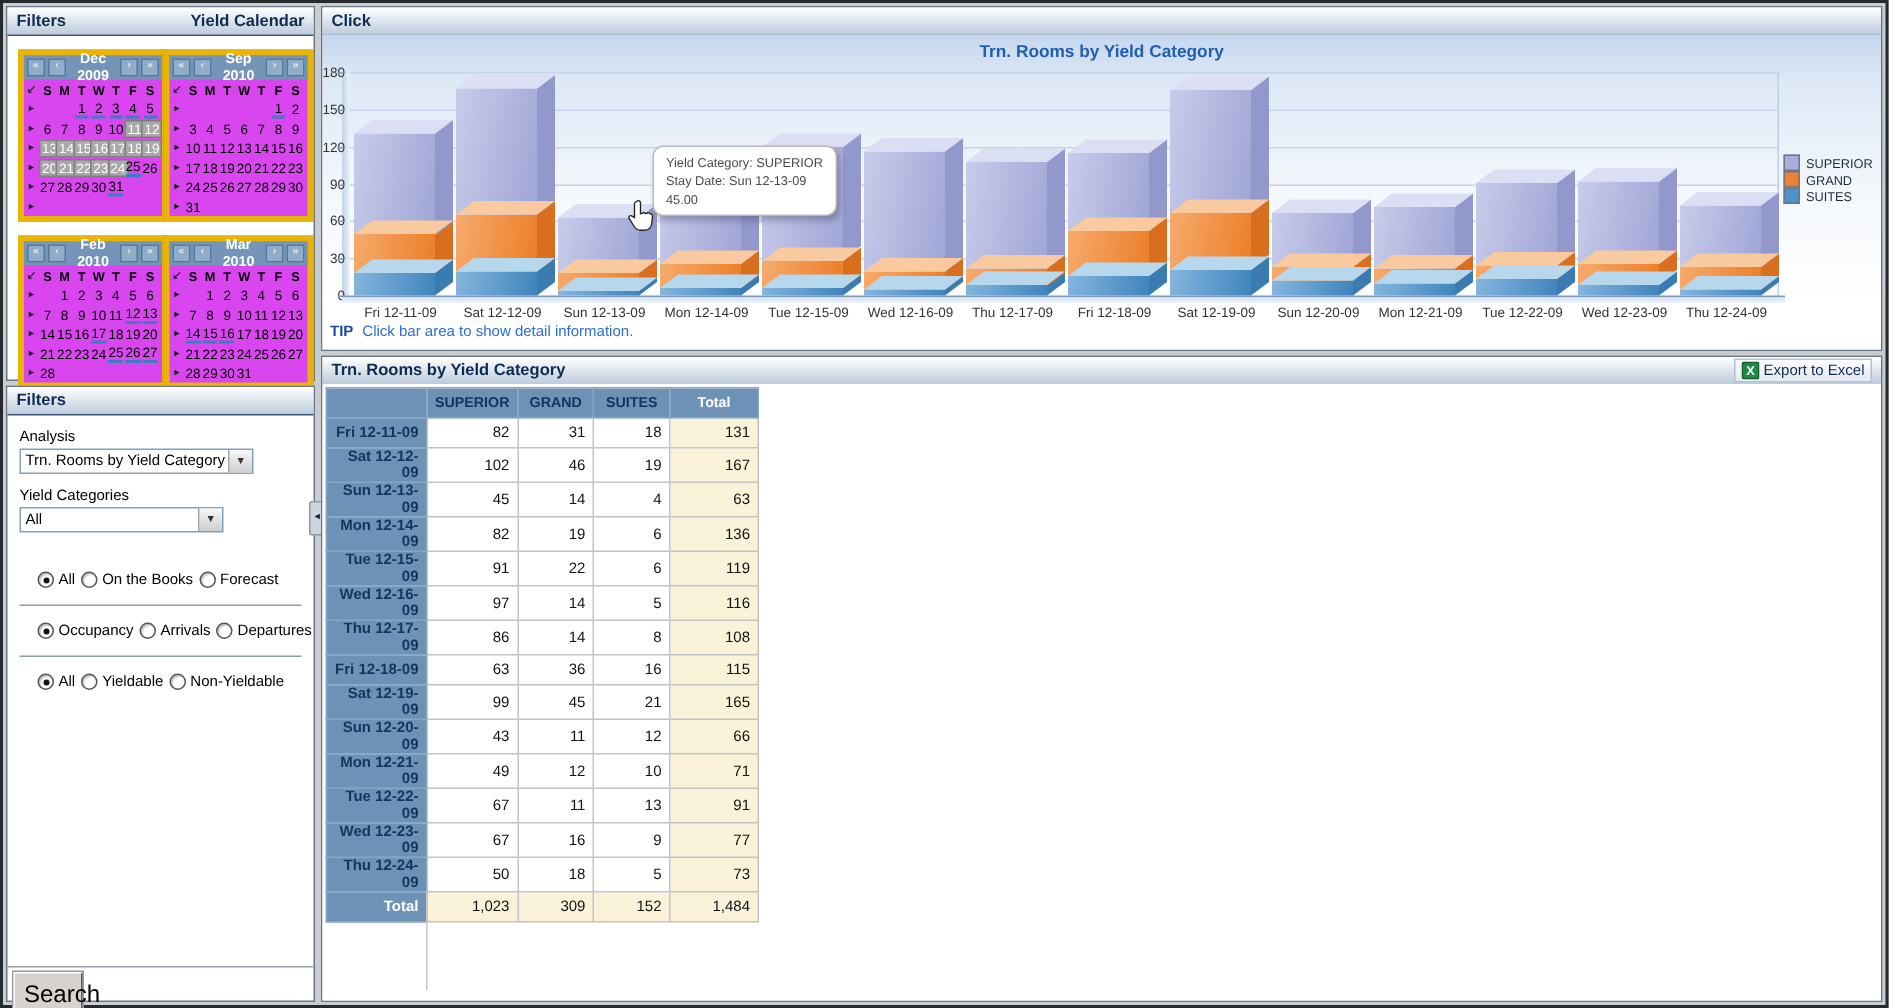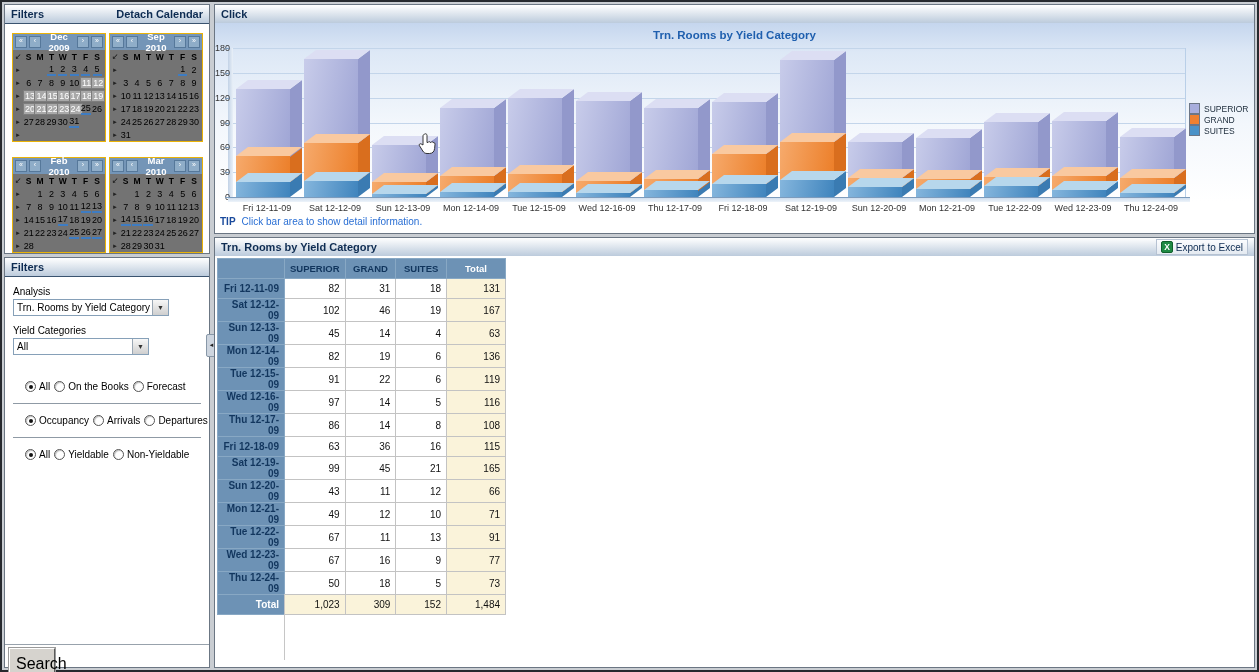--- a/index.html
+++ b/index.html
@@ -4,21 +4,21 @@
 <style>
   html,body{margin:0;padding:0;width:1259px;height:672px;overflow:hidden;
     font-family:"Liberation Sans",sans-serif;background:#9a9a9a;}
   .window{position:absolute;left:0;top:0;width:1255px;height:668px;
     border:2px solid #26292e;background:#c9cdd2;}
   .panel{position:absolute;background:#fff;border:1px solid #6b7683;box-sizing:border-box;}
   .phead{height:18px;background:linear-gradient(#ffffff,#bccbdc);border-bottom:1px solid #3a536f;
     display:flex;align-items:center;justify-content:space-between;padding:0 6px;
     font-weight:bold;font-size:11px;color:#0e2c52;}
   
-  .cal{position:absolute;width:92px;border:1px solid #eab308;background:#737373;}
+  .cal{position:absolute;width:92px;border:4px solid #eab308;background:#d946ef;}
   .cal-title{height:14px;background:#7495b7;display:flex;align-items:center;gap:2px;padding:1px 2px;}
   .cal-nav{width:10px;height:10px;background:#8fadc8;border:1px solid #56789a;color:#fff;
     font-size:7px;line-height:8px;text-align:center;cursor:pointer;}
   .cal-name{flex:1;text-align:center;color:#fff;font-weight:bold;font-size:9.5px;}
   .cal-row{display:flex;height:13px;align-items:center;}
   .cal-corner{width:10px;font-size:8px;text-align:center;color:#111;}
   .cal-week-arrow{width:10px;font-size:6px;color:#222;text-align:center;}
   .cal-cell{width:11.4px;text-align:center;font-size:9px;color:#000;}
   .cal-cell.dow{font-weight:bold;font-size:8.5px;}
   .day-in{display:inline-block;min-width:9px;line-height:10px;}
@@ -80,21 +80,21 @@
     border:1px solid #b6c2d2;background:linear-gradient(#fbfcfe,#e4eaf1);padding:1px 4px;cursor:pointer;}
 </style>
 </head>
 <body>
 
 <div class="window">
 
   <div class="panel" style="left:2px;top:2px;width:206px;height:250px;">
     <div class="phead">
       <span>Filters</span>
-      <span style="cursor:pointer;">Detach Calendar</span>
+      <span style="cursor:pointer;">Yield Calendar</span>
     </div>
     <div id="calendars">
         <div class="cal" style="left: 7px; top: 28px;">
           <div class="cal-title">
             <div class="cal-nav">«</div>
             <div class="cal-nav">‹</div>
             <div class="cal-name">Dec 2009</div>
             <div class="cal-nav">›</div>
             <div class="cal-nav">»</div>
           </div>
@@ -457,20 +457,25 @@
   </div>
 
   <div class="splitter">◄</div>
 
   <div class="panel" style="left:212px;top:2px;right:2px;height:230px;">
     <div class="phead" style="justify-content:flex-start;">
       <span>Click</span>
     </div>
     <div class="chartbody" id="chartbody">
       <div class="chart-title">Trn. Rooms by Yield Category</div>
+      <div class="tooltip" style="z-index: 10;">
+        <div>Yield Category: SUPERIOR</div>
+        <div>Stay Date: Sun 12-13-09</div>
+        <div>45.00</div>
+      </div>
       <svg class="cursor" width="18" height="22" viewBox="0 0 18 22">
         <path d="M6.5 1.2 C7.6 0.3 9 1 9 2.3 L9 9.5 L10.2 9.3 C10.4 8.4 12 8.4 12.2 9.4 L13.2 9.3 C13.5 8.5 15 8.6 15.2 9.6 L16 9.6 C16.8 9.8 17 10.3 17 11.2 L16.6 15.5 C16.3 18.5 14.5 20.5 11.5 20.5 L9 20.5 C7 20.5 5.8 19.6 4.8 18 L1.4 12.6 C0.7 11.5 1.9 10.3 3.1 10.9 L5 12 L5 2.5 C5 2 5.8 1.6 6.5 1.2 Z" fill="#ffffff" stroke="#222222" stroke-width="0.9"></path>
       </svg>
       <div class="tipline">
         <b>TIP</b><span>Click bar area to show detail information.</span>
       </div>
     <div style="position: absolute; left: 13px; top: 25px; width: 5px; height: 149px; background: linear-gradient(90deg, rgb(194, 210, 230), rgb(233, 240, 248));"></div>
         <div style="position: absolute; left: 970px; top: 25px; width: 1px; height: 149px; background: rgb(185, 207, 232);"></div>
         <div class="ylab" style="left: 0px; top: 169px;">0</div>
         <div style="position: absolute; left: 10px; top: 174px; width: 4px; height: 1px; background: rgb(125, 156, 189);"></div>

